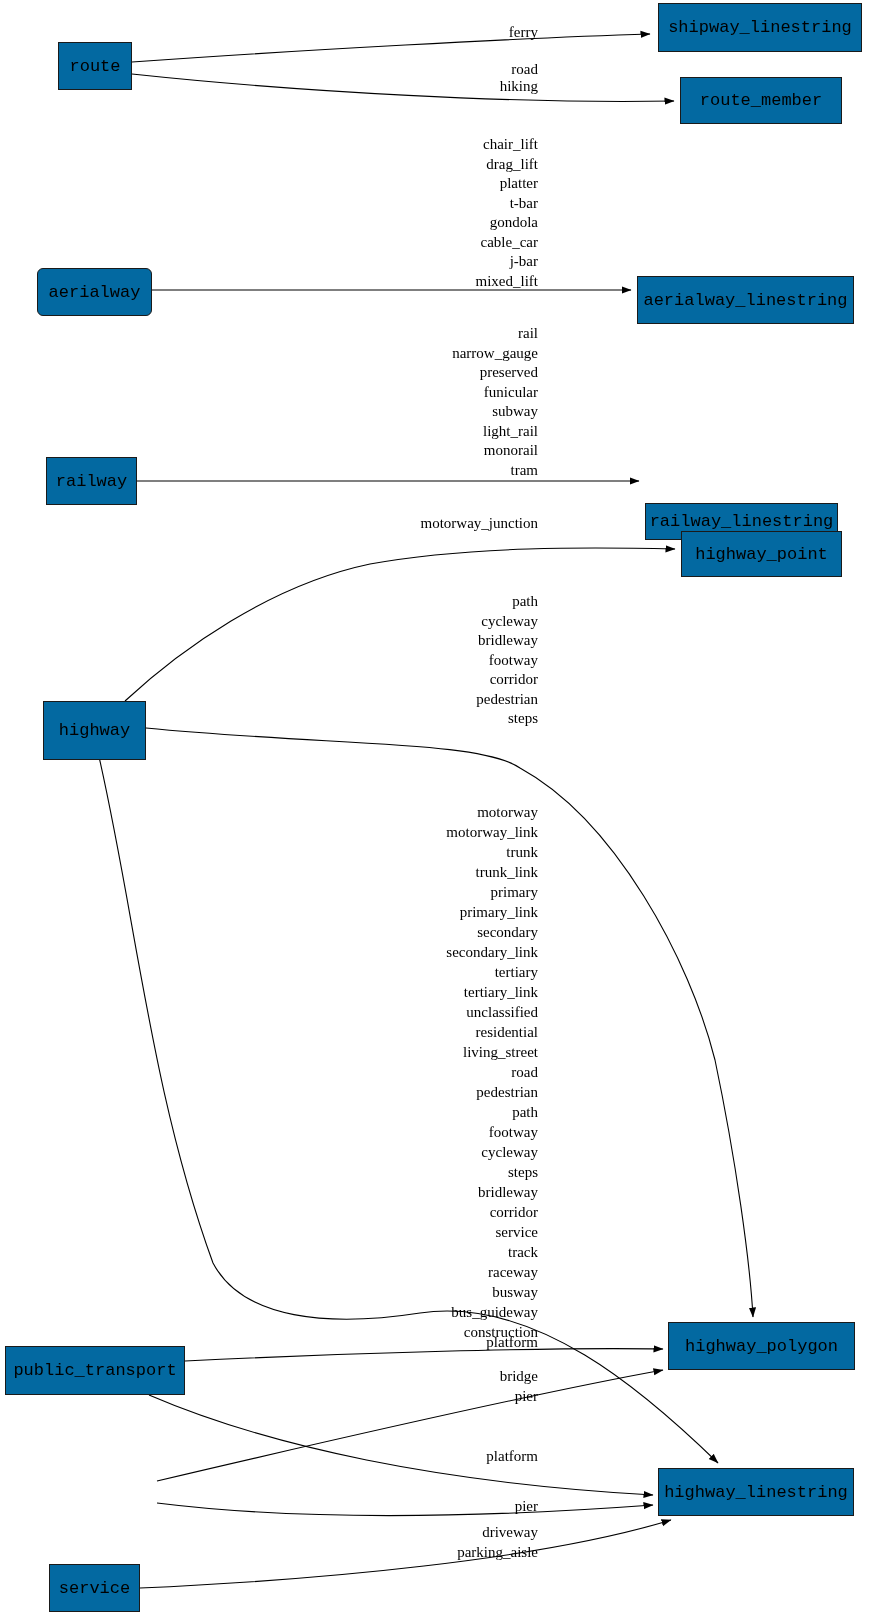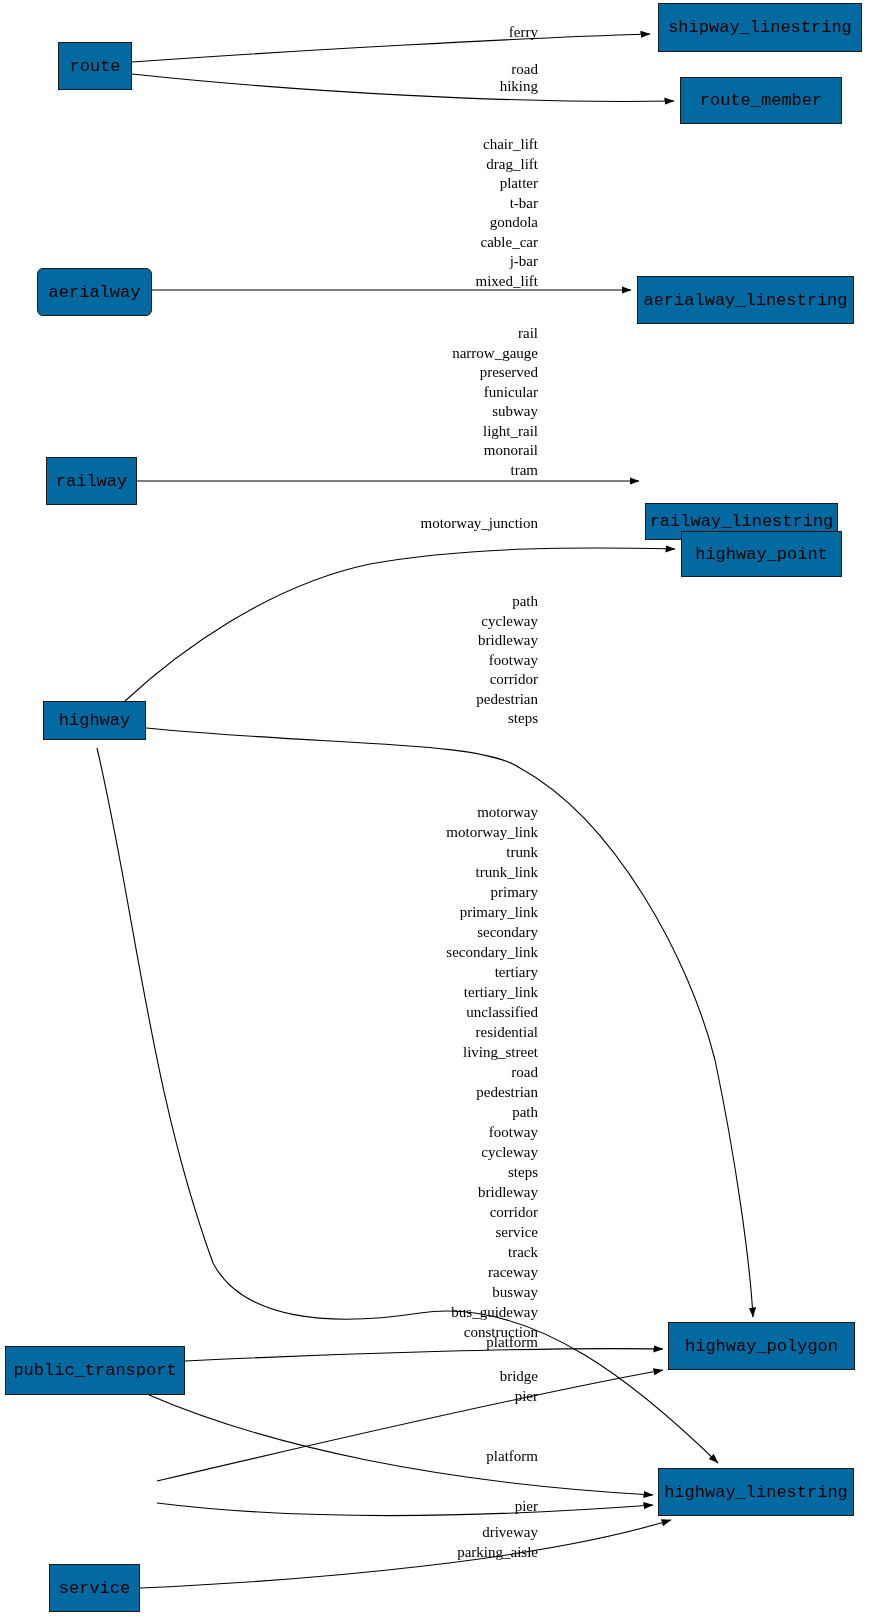--- a/index.html
+++ b/index.html
@@ -56,21 +56,21 @@
       <path marker-end="url(#arrow)" d="M157,1481 C310,1445 530,1394 663,1370"></path>
       <path marker-end="url(#arrow)" d="M149,1395 C270,1447 440,1483 653,1495"></path>
       <path marker-end="url(#arrow)" d="M157,1503 C310,1522 490,1517 653,1505"></path>
       <path marker-end="url(#arrow)" d="M140,1588 C320,1580 540,1560 671,1520"></path>
     </g>
   </svg>
 
   <div class="node" style="left:58px;top:42px;width:74px;height:48px;">route</div>
   <div class="node" style="left:37px;top:268px;width:115px;height:48px;border-radius:6px;">aerialway</div>
   <div class="node" style="left:46px;top:457px;width:91px;height:48px;">railway</div>
-  <div class="node" style="left:43px;top:701px;width:103px;height:39px;">highway</div>
+  <div class="node" style="left:43px;top:701px;width:103px;height:59px;">highway</div>
   <div class="node" style="left:5px;top:1346px;width:180px;height:49px;">public_transport</div>
   <div class="node" style="left:49px;top:1564px;width:91px;height:48px;">service</div>
 
   <div class="node" style="left:658px;top:3px;width:204px;height:49px;">shipway_linestring</div>
   <div class="node" style="left:680px;top:77px;width:162px;height:47px;">route_member</div>
   <div class="node" style="left:637px;top:268px;width:217px;height:48px;margin-top:8px;">aerialway_linestring</div>
   <div class="node" style="left:645px;top:483px;width:193px;height:37px;margin-top:20px;">railway_linestring</div>
   <div class="node" style="left:681px;top:531px;width:161px;height:46px;">highway_point</div>
   <div class="node" style="left:668px;top:1322px;width:187px;height:48px;">highway_polygon</div>
   <div class="node" style="left:658px;top:1468px;width:196px;height:48px;">highway_linestring</div>

